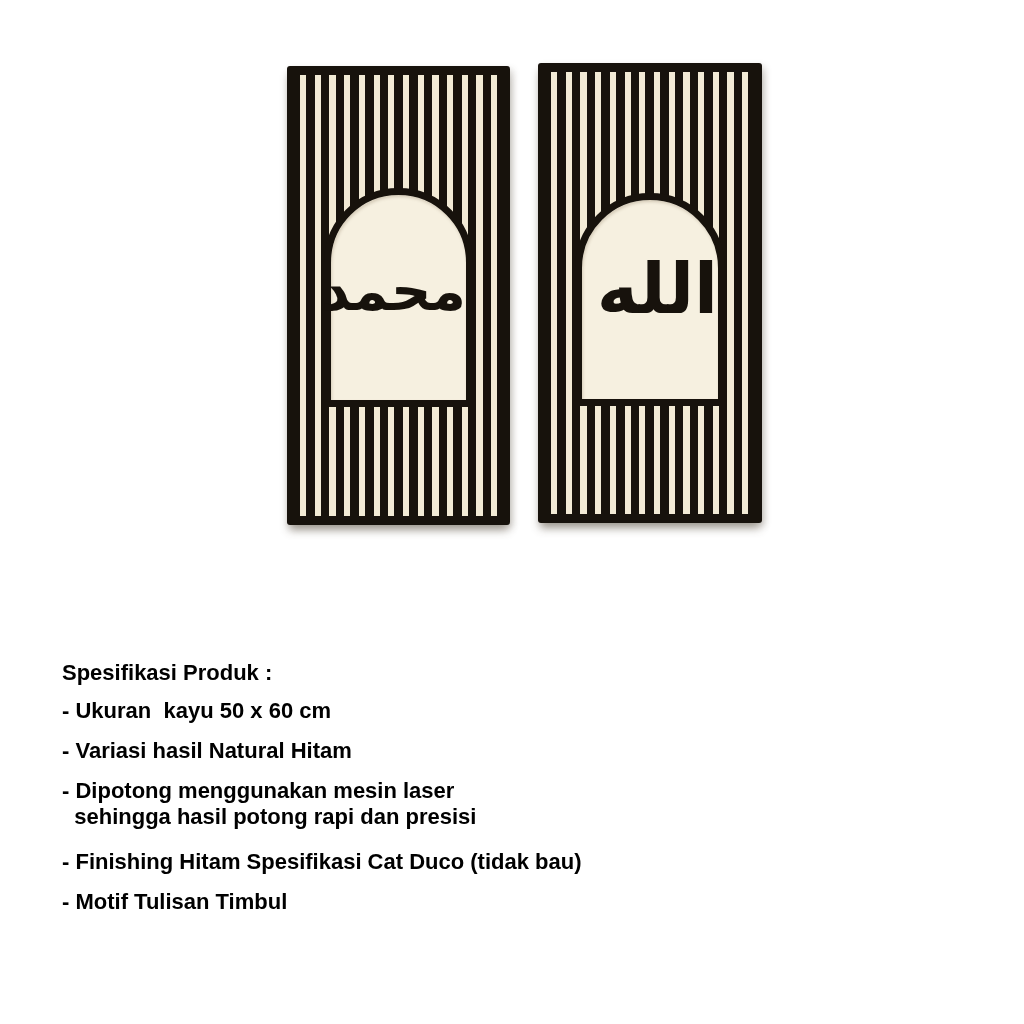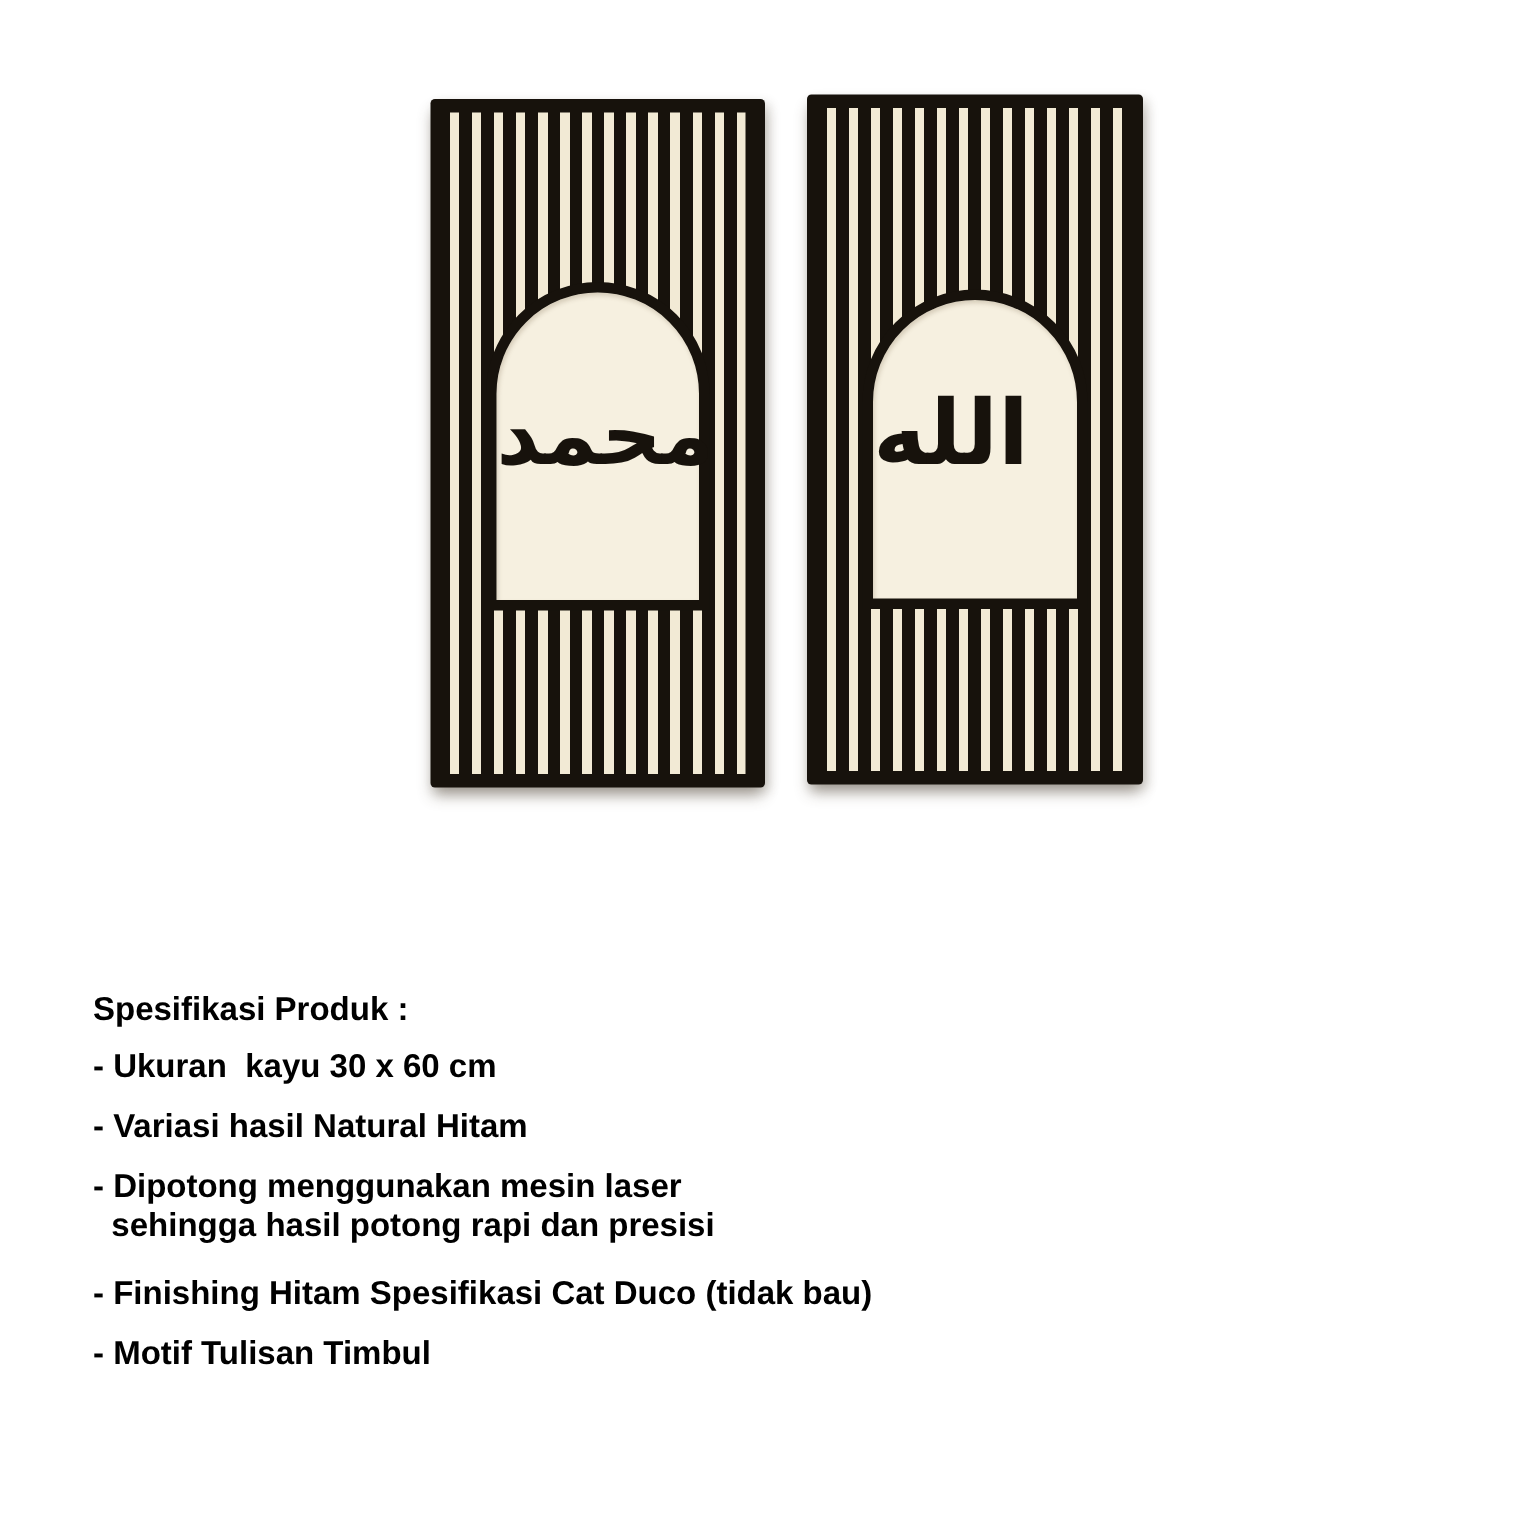--- a/index.html
+++ b/index.html
@@ -37,35 +37,35 @@
   }
 
   .arch {
     position: absolute;
     box-sizing: border-box;
     background: #f6f0e0;
     border: 7px solid #17120c;
     border-radius: 75px 75px 0 0;
     display: flex;
     align-items: center;
-    justify-content: flex-start;
+    justify-content: flex-end;
     box-shadow: inset 1px 2px 3px rgba(120,100,70,0.25);
   }
   .panel-left  .arch { left: 37px; top: 122px; width: 149px; height: 219px; }
   .panel-right .arch { left: 37px; top: 130px; width: 150px; height: 213px; }
 
   .calligraphy {
     font-family: "DejaVu Sans", sans-serif;
     font-weight: bold;
     color: #17120c;
     line-height: 1;
     user-select: none;
   }
   .calligraphy-muhammad { font-size: 56px; padding-bottom: 14px; }
-  .calligraphy-allah    { font-size: 60px; padding-bottom: 22px; }
+  .calligraphy-allah    { font-size: 70px; padding-bottom: 22px; }
 
   
   .spec {
     position: absolute;
     left: 62px;
     top: 660px;
     color: #000000;
     font-weight: bold;
     font-size: 22px;
     line-height: 26px;
@@ -91,21 +91,21 @@
     <div class="stripes"></div>
     <div class="arch">
       <div class="calligraphy calligraphy-allah">الله</div>
     </div>
   </div>
 
   <div class="spec">
     <div class="spec-heading">Spesifikasi Produk :</div>
 
 
-    <div class="spec-item">- Ukuran  kayu 30 x 60 cm</div>
+    <div class="spec-item">- Ukuran  kayu 50 x 60 cm</div>
 
     <div class="spec-item">- Variasi hasil Natural Hitam</div>
 
     <div class="spec-item two-line">- Dipotong menggunakan mesin laser
   sehingga hasil potong rapi dan presisi</div>
 
     <div class="spec-item">- Finishing Hitam Spesifikasi Cat Duco (tidak bau)</div>
 
     <div class="spec-item">- Motif Tulisan Timbul</div>
 

